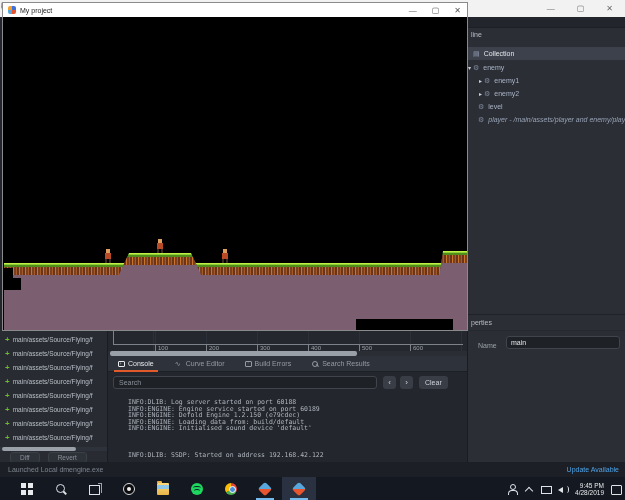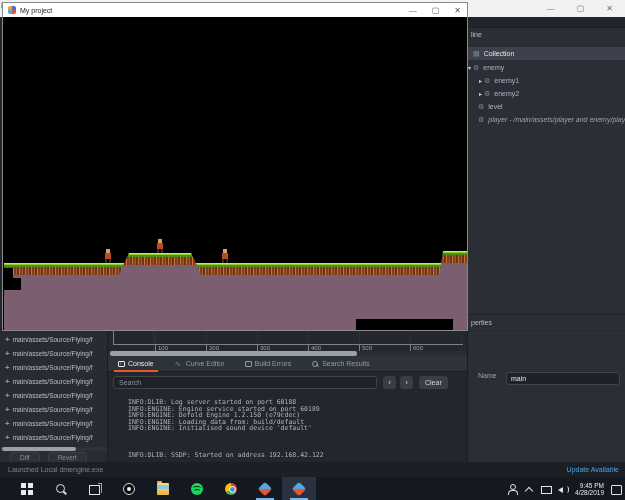--- a/index.html
+++ b/index.html
@@ -23,21 +23,21 @@
   .collection-row .c-icon{color:#8a93a8;font-size:7px;margin-right:4px;}
   .collection-row .c-label{color:#e2e6ec;font-size:7px;}
   .tree{margin-top:1px;}
   .tree-row{height:13px;display:flex;align-items:center;font-size:7px;white-space:nowrap;overflow:hidden;}
   .tree-row .arrow{color:#c9cfd8;font-size:6px;width:7px;flex:0 0 7px;text-align:center;}
   .tree-row .gear{color:#7d8799;font-size:7px;margin-right:4px;}
   .tree-row.italic .t-label{font-style:italic;color:#98a3b6;}
   .props{position:absolute;left:0;top:297px;width:158px;}
   .props-divider{height:1px;background:#1f2227;}
   .props-header{padding:4px 0 4px 3px;font-size:7px;color:#b9bec6;border-bottom:1px solid #24282f;}
-  .name-row{display:flex;align-items:flex-start;padding:5px 6px 0 10px;margin-top:36px;}
+  .name-row{display:flex;align-items:flex-end;padding:5px 6px 0 10px;}
   .name-label{font-size:7px;color:#9aa0a8;width:28px;}
   .name-input{flex:1;height:13px;background:#1e2126;border:1px solid #3f444d;border-radius:3px;
         color:#e2e6ec;font-size:7px;padding:0 4px;font-family:"Liberation Sans",sans-serif;}
 
   
   .left-sidebar{position:absolute;left:0;top:330px;width:108px;height:132px;background:#282b32;
         border-right:1px solid #1a1c21;overflow:hidden;}
   .file-list{padding-top:2px;}
   .file-row{height:14px;display:flex;align-items:center;padding-left:5px;white-space:nowrap;}
   .file-plus{color:#6fba2c;font-size:8px;font-weight:bold;margin-right:3px;}

